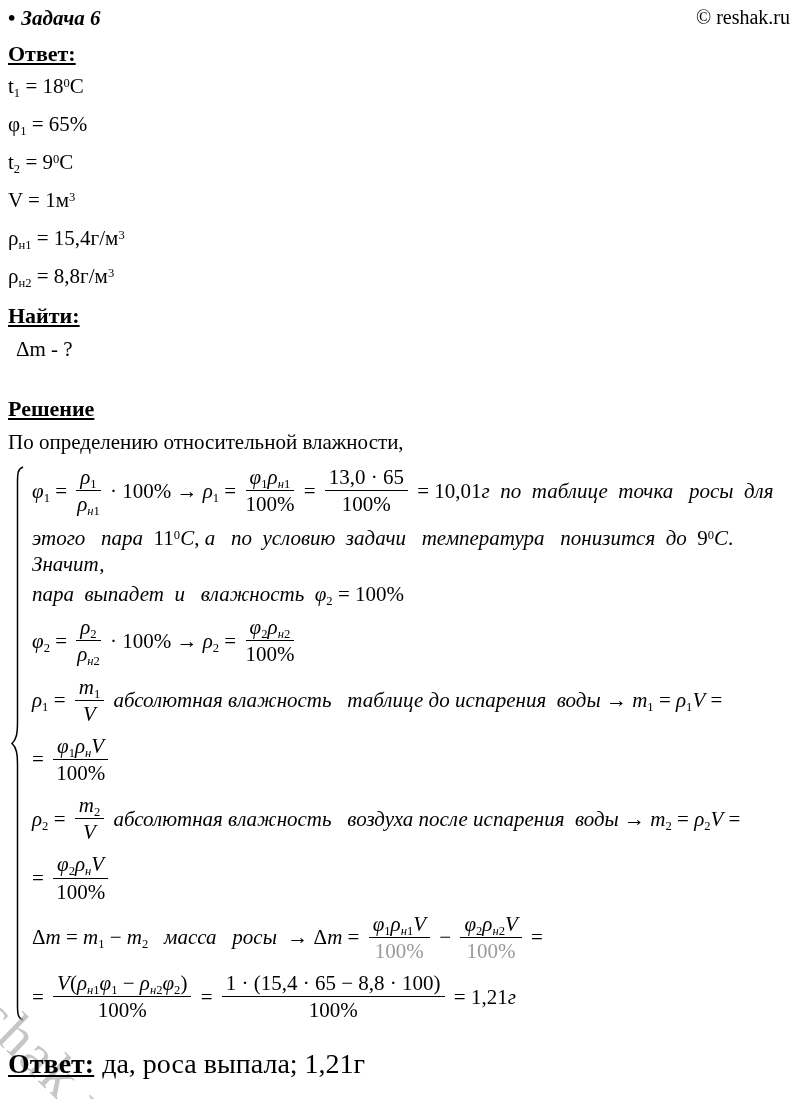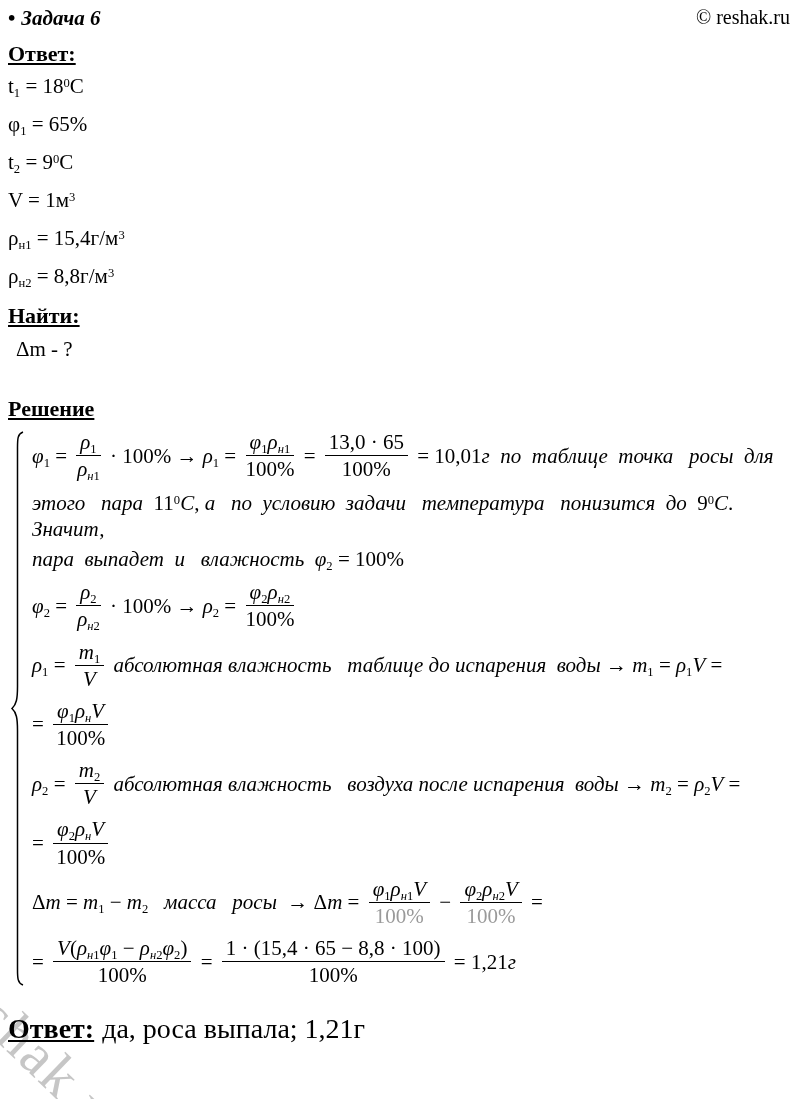--- a/index.html
+++ b/index.html
@@ -60,20 +60,21 @@
   <div class="given-item">φ<sub>1</sub> = 65%</div>
   <div class="given-item">t<sub>2</sub> = 9<sup>0</sup>C</div>
   <div class="given-item">V = 1м<sup>3</sup></div>
   <div class="given-item">ρ<sub>н1</sub> = 15,4г/м<sup>3</sup></div>
   <div class="given-item">ρ<sub>н2</sub> = 8,8г/м<sup>3</sup></div>
 
   <div class="section-label">Найти:</div>
   <div class="find-item">Δm - ?</div>
 
   <div class="section-label solution-label">Решение</div>
+  <div class="intro">По определению относительной влажности,</div>
 
   <div class="solution-block">
     <svg class="brace" viewBox="0 0 16 560" preserveAspectRatio="none" aria-hidden="true">
       <path d="M13 2 C7.5 4 7.5 9 7.5 18 L7.5 258 C7.5 270 6.5 276 2 280 C6.5 284 7.5 290 7.5 302 L7.5 542 C7.5 551 7.5 556 13 558" fill="none" stroke="#000" stroke-width="1.5"></path>
     </svg>
     <div id="solution-lines">
         <div class="eq-line has-frac">
           <span class="tok"><i>φ</i><sub>1</sub> = </span>
           <span class="frac">
             <span class="num"><i>ρ</i><sub>1</sub></span>

